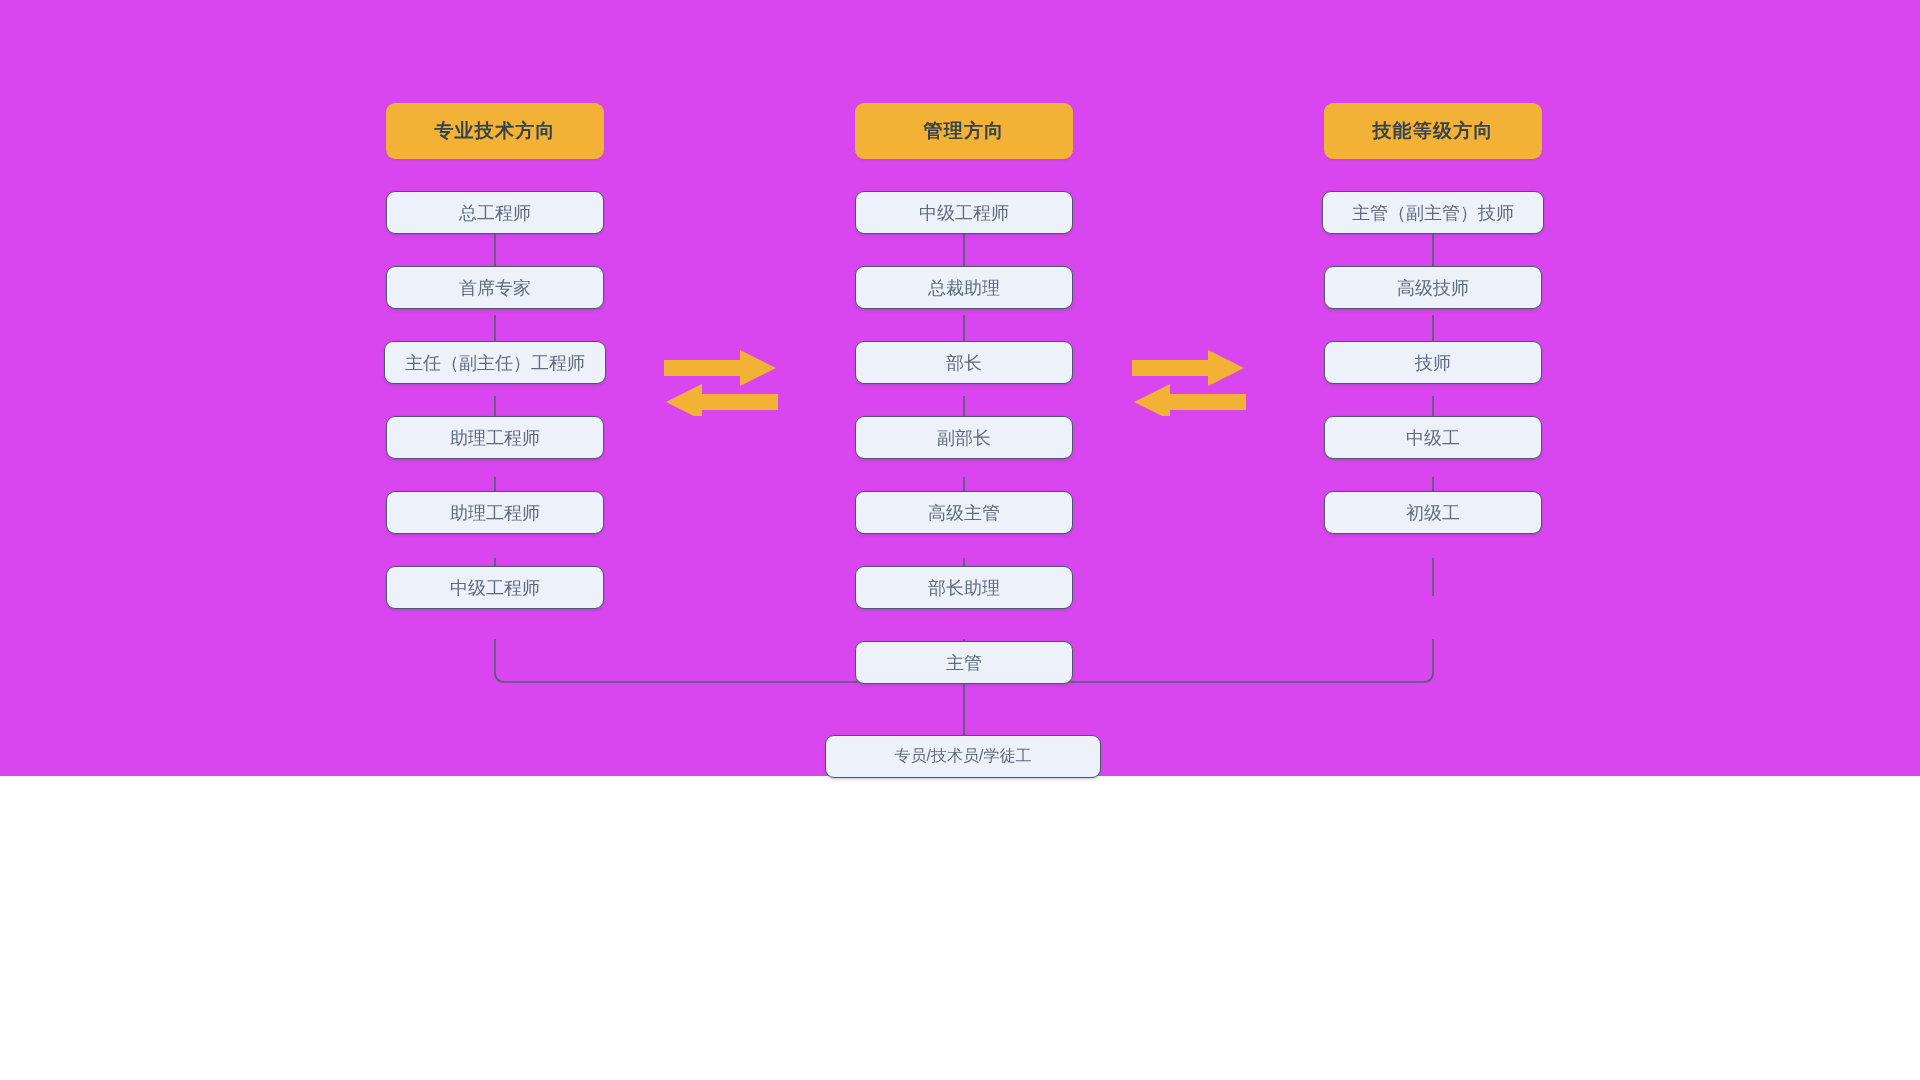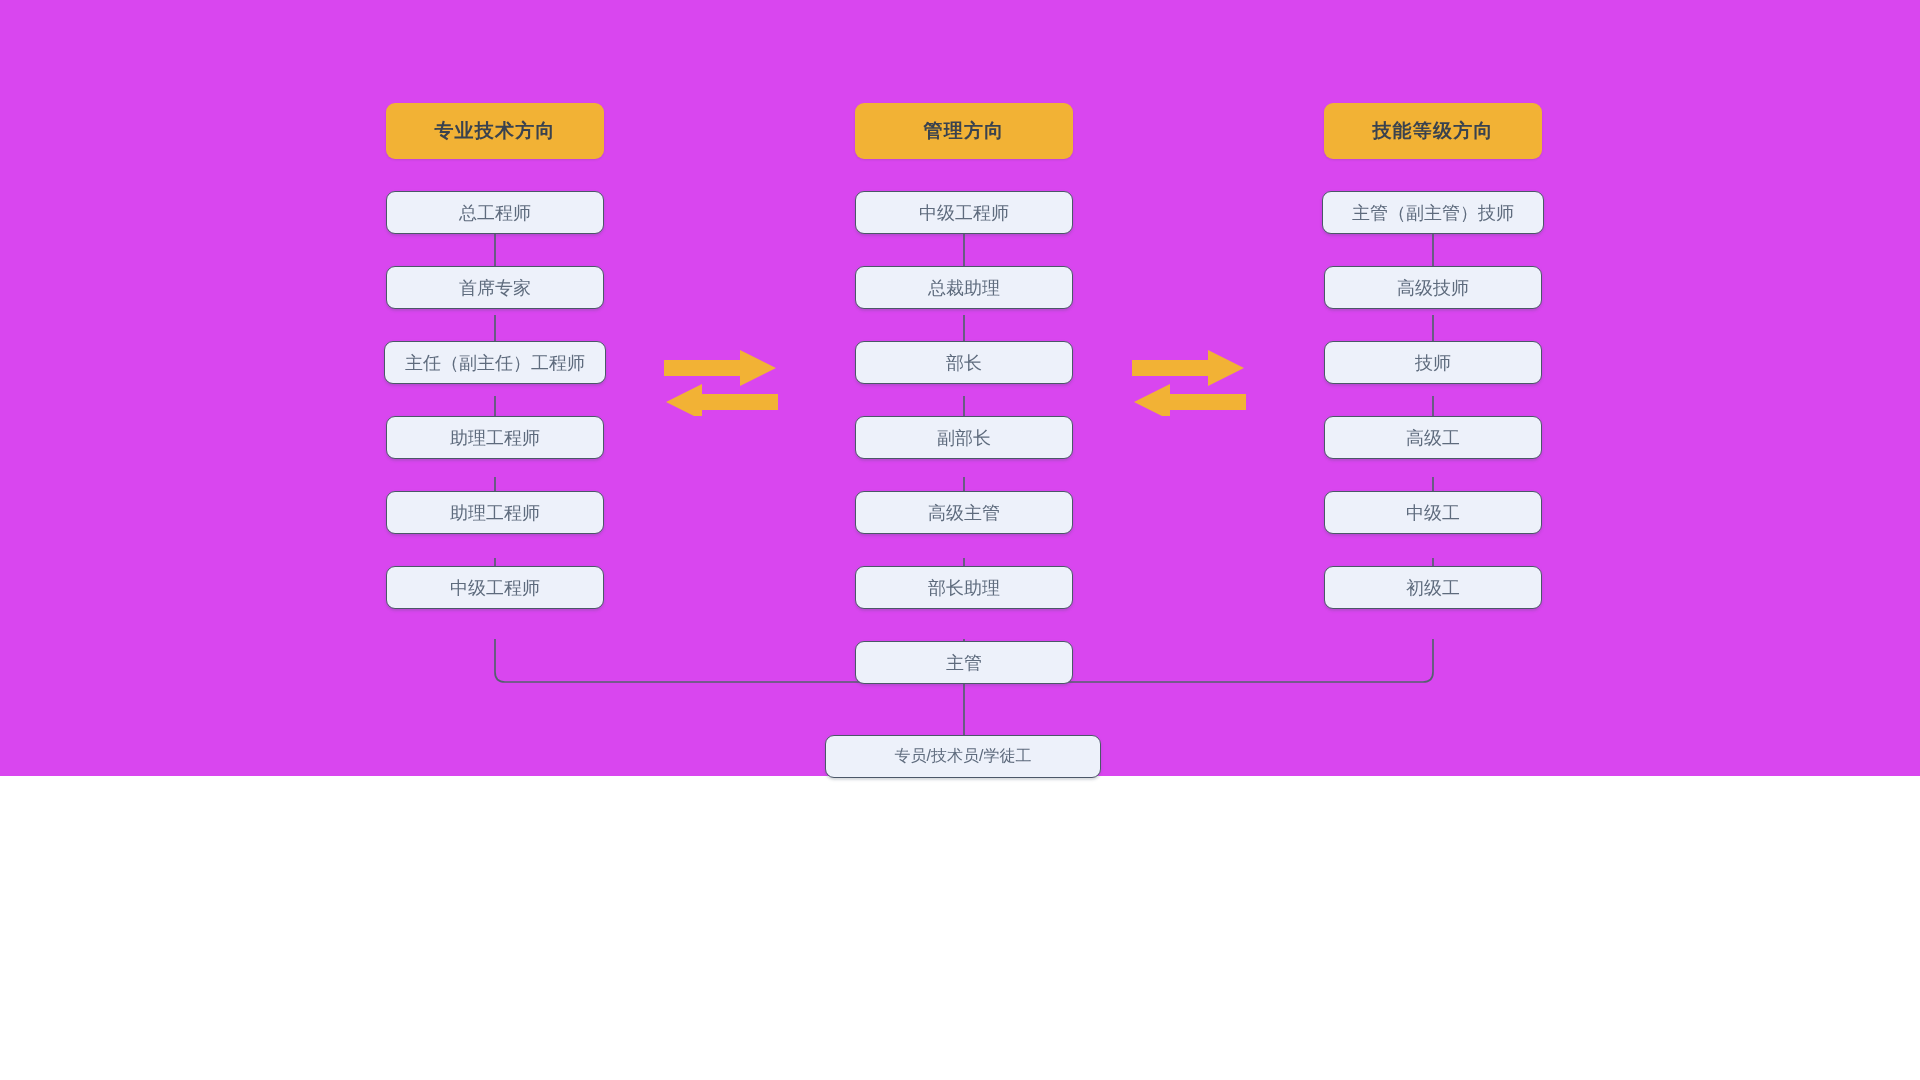--- a/index.html
+++ b/index.html
@@ -193,21 +193,20 @@
         <div class="node">主管</div>
       </div>
     </div>
 
     <div class="column" id="col-2">
       <div class="col-header">技能等级方向</div>
       <div class="col-nodes">
         <div class="node wide">主管（副主管）技师</div>
         <div class="node">高级技师</div>
         <div class="node">技师</div>
-        <div class="node">高级工</div>
         <div class="node">中级工</div>
         <div class="node">初级工</div>
       </div>
     </div>
 
     <div class="arrow-pair" id="arrows-left">
       <svg width="118" height="68" viewBox="0 0 118 68">
         <path d="M2,12 L78,12 L78,2 L114,20 L78,38 L78,28 L2,28 Z" fill="#F2B235"></path>
         <path d="M116,46 L40,46 L40,36 L4,54 L40,72 L40,62 L116,62 Z" fill="#F2B235"></path>
       </svg>

